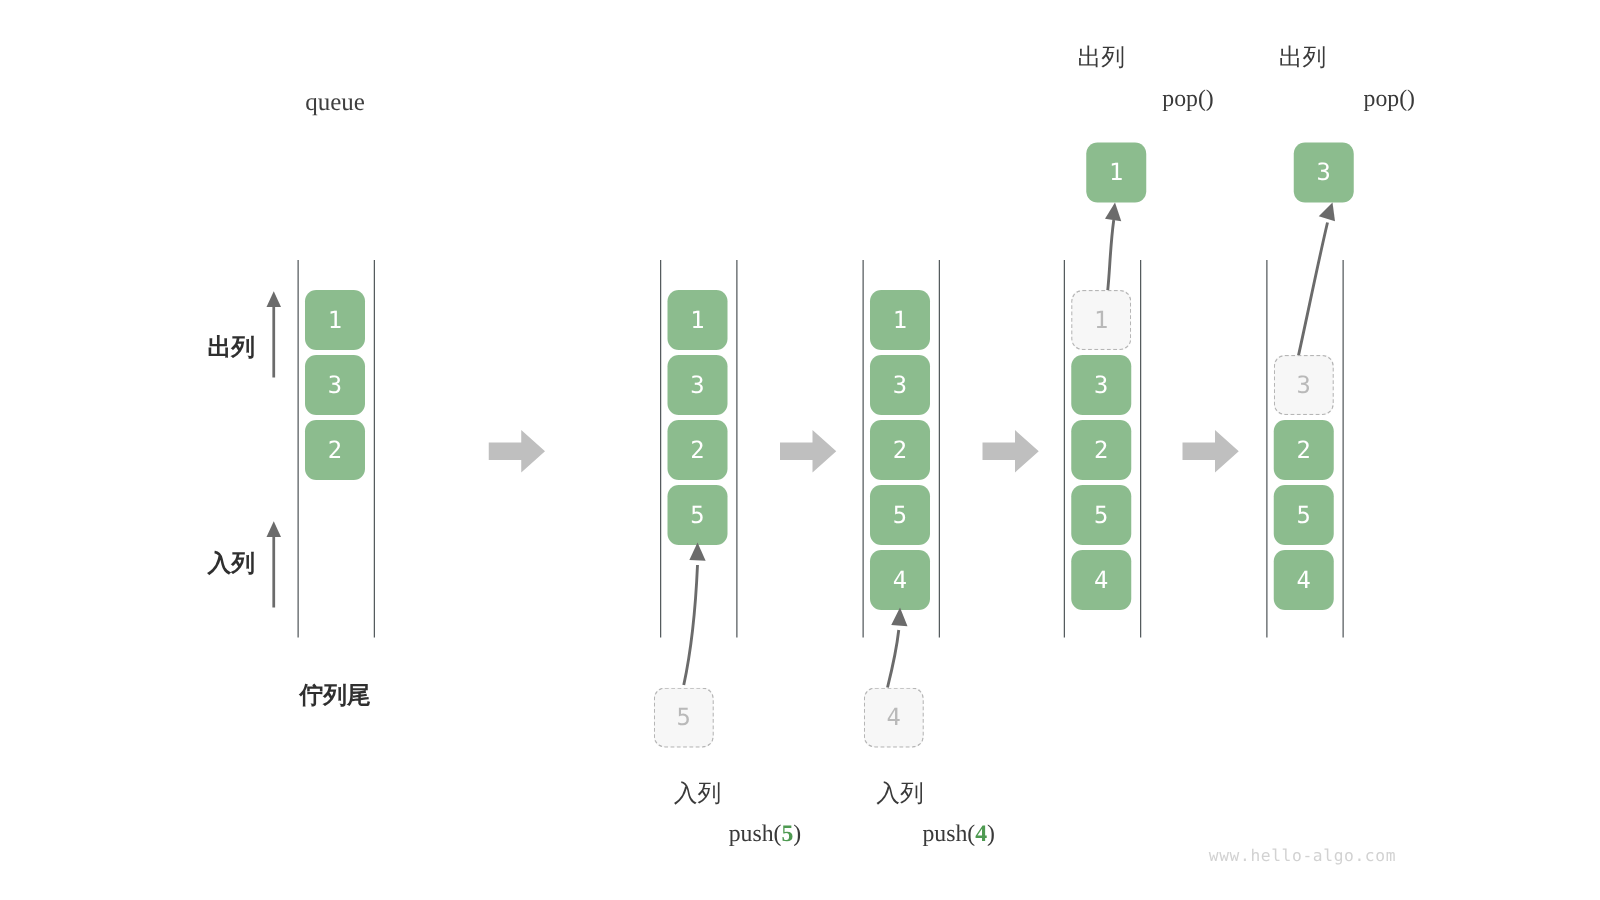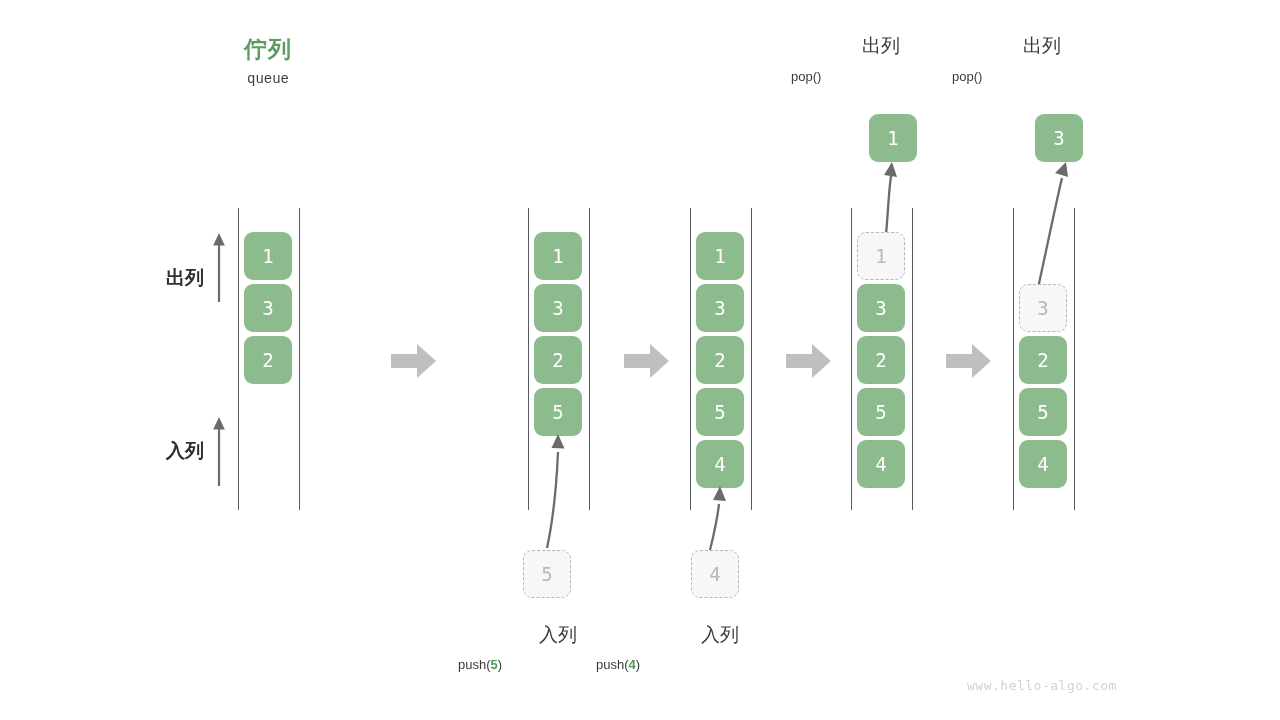--- a/index.html
+++ b/index.html
@@ -17,35 +17,35 @@
 
   
   .abs { position: absolute; }
 
   
   .title-cn {
     font-size: 23px; font-weight: bold; color: #5c9c63;
     letter-spacing: 1px; text-align: center; white-space: nowrap;
   }
   .title-mono {
-    font-family: Liberation Mono, monospace;
-    font-size: 14px; color: #3f3f3f; text-align: center; white-space: nowrap;
+    font-family: Liberation Serif, serif;
+    font-size: 20px; color: #3f3f3f; text-align: center; white-space: nowrap;
   }
 
   .label-bold {
     font-size: 19px; font-weight: bold; color: #2f2f2f;
     white-space: nowrap; text-align: center;
   }
 
   .op-cn {
     font-size: 19px; color: #3a3a3a; white-space: nowrap; text-align: center;
   }
   .op-code {
-    font-family: Liberation Sans, sans-serif;
-    font-size: 13px; color: #3a3a3a; white-space: nowrap; text-align: left;
+    font-family: Liberation Serif, serif;
+    font-size: 19px; color: #3a3a3a; white-space: nowrap; text-align: right;
     letter-spacing: 0px;
   }
   .op-code .num { color: #4e9a51; font-weight: bold; }
 
   
   .rail {
     position: absolute; width: 1px; background: #555b5e;
   }
 
   
@@ -81,23 +81,23 @@
     white-space: nowrap;
   }
 
   svg { overflow: visible; }
 </style>
 </head>
 <body>
 
 <div class="stage">
 
-  <div class="abs title-cn" style="left:168px; top:34px; width:200px;">佇列</div>
   <div class="abs title-mono" style="left:168px; top:71px; width:200px;">queue</div>
 
+  <div class="abs label-bold" style="left:168px; top:543px; width:200px;">佇列尾</div>
 
   <div class="rail" style="left:238px; top:208px; height:302px;"></div>
   <div class="rail" style="left:299px; top:208px; height:302px;"></div>
 
   <div class="abs label-bold" style="left:150px; top:265px; width:54px; text-align:right;">出列</div>
   <svg class="abs" style="left:210px; top:232px;" width="18" height="72" viewBox="0 0 18 72">
     <line x1="9" y1="70" x2="9" y2="12" stroke="#6b6b6b" stroke-width="2.2"></line>
     <polygon points="9,1 3.2,13.5 14.8,13.5" fill="#6b6b6b"></polygon>
   </svg>
 
@@ -140,21 +140,21 @@
   <div class="cell ghost" style="left:523px; top:550px;">
       <span>5</span>
     </div>
 
   <svg class="abs" style="left:530px; top:430px;" width="60" height="120" viewBox="0 0 60 120">
     <path d="M17,118 C22,95 26,68 28,22" stroke="#6b6b6b" stroke-width="2.3" fill="none"></path>
     <polygon points="28,4 21.5,18 34.5,18.5" fill="#6b6b6b"></polygon>
   </svg>
 
   <div class="abs op-cn" style="left:458px; top:622px; width:200px;">入列</div>
-  <div class="abs op-code" style="left:458px; top:657px; width:200px;">
+  <div class="abs op-code" style="left:441px; top:657px; width:200px;">
     <span>push(</span><span class="num">5</span><span>)</span>
   </div>
 
   <svg class="flow-arrow" style="left:624px; top:343px;" width="46" height="36" viewBox="0 0 46 36">
     <path d="M0,11 L26,11 L26,1 L45,18 L26,35 L26,25 L0,25 Z" fill="#bfbfbf"></path>
   </svg>
 
   <div class="rail" style="left:690px; top:208px; height:302px;"></div>
   <div class="rail" style="left:751px; top:208px; height:302px;"></div>
 

